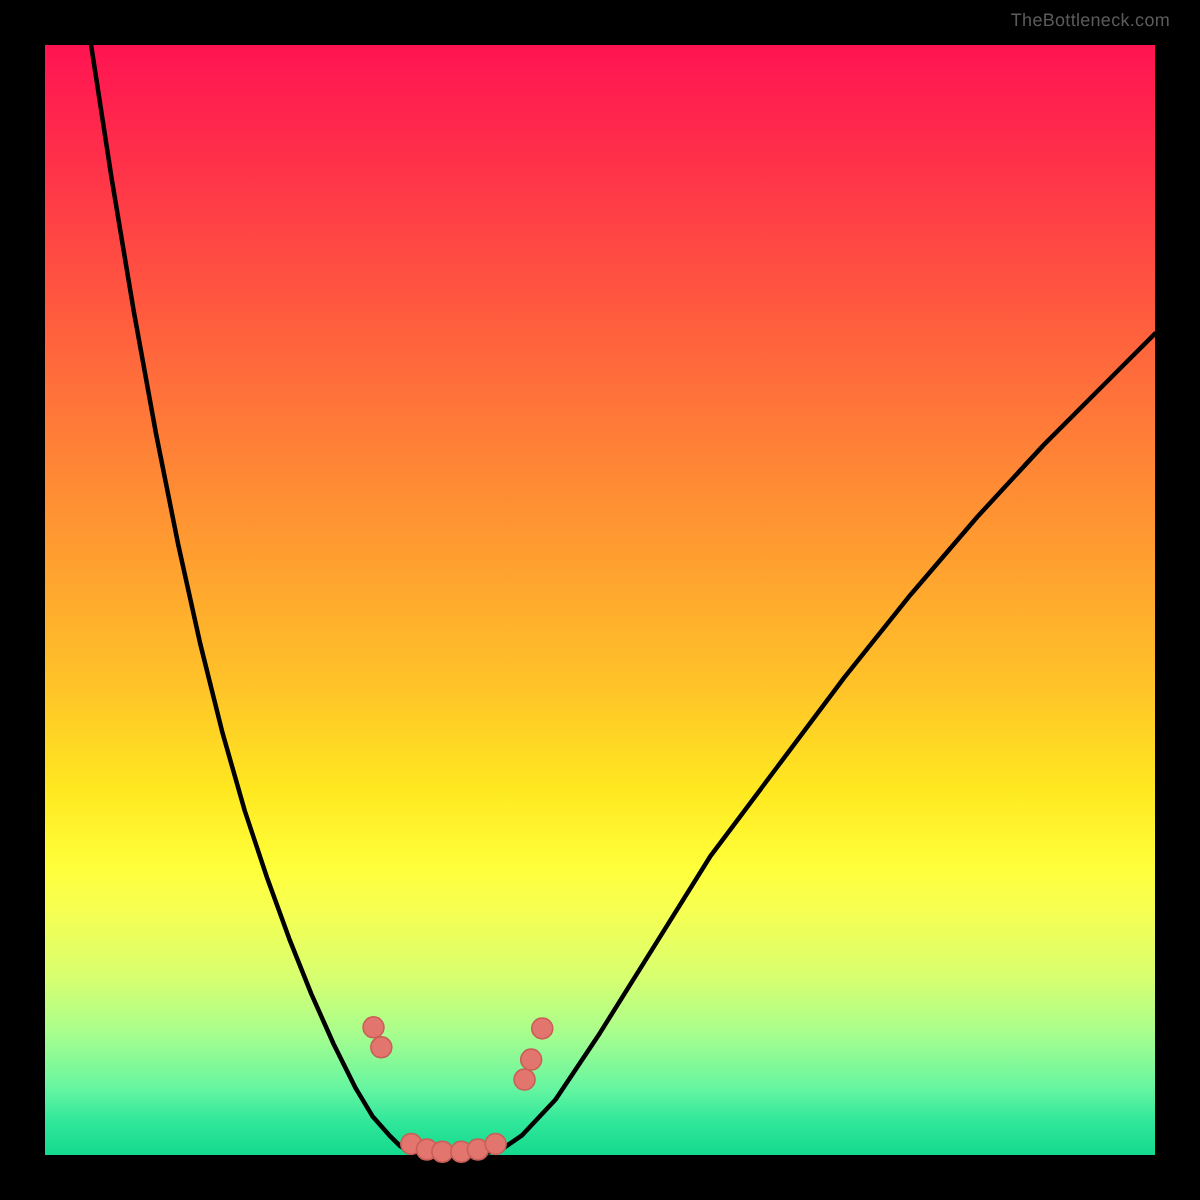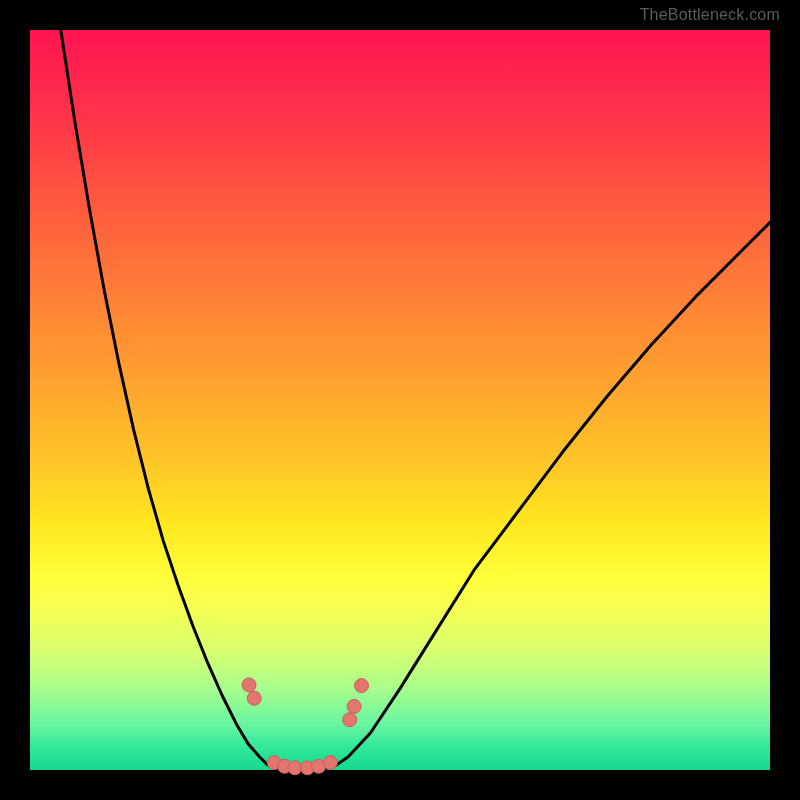--- a/index.html
+++ b/index.html
@@ -41,21 +41,21 @@
       #66f5a1 94%,
       #30e79a 97%,
       #14d98e 100%
     );
   }
   .watermark {
     position: absolute;
     top: 6px;
     right: 20px;
     color: #5b5b5b;
-    font-size: 16px;
+    font-size: 12px;
     font-weight: 500;
     letter-spacing: 0.2px;
     text-align: center;
   }
   svg.curve {
     position: absolute;
     top: 0; left: 0;
     width: 740px;
     height: 740px;
     overflow: visible;

